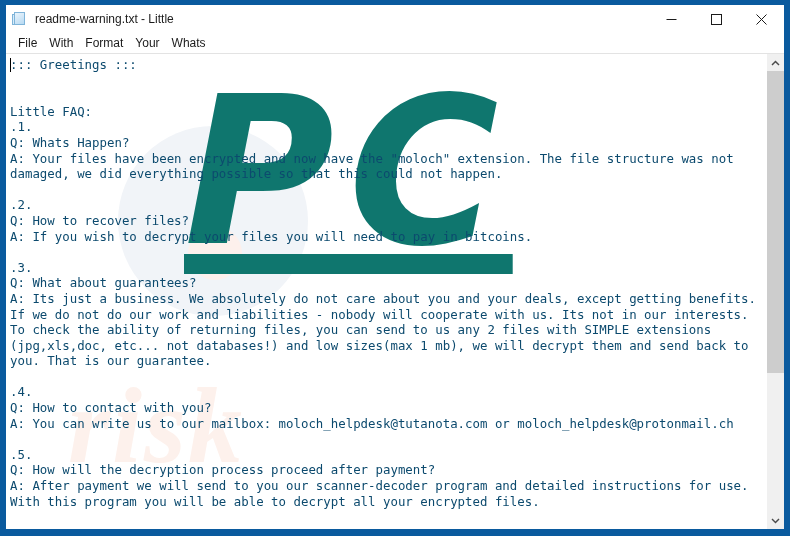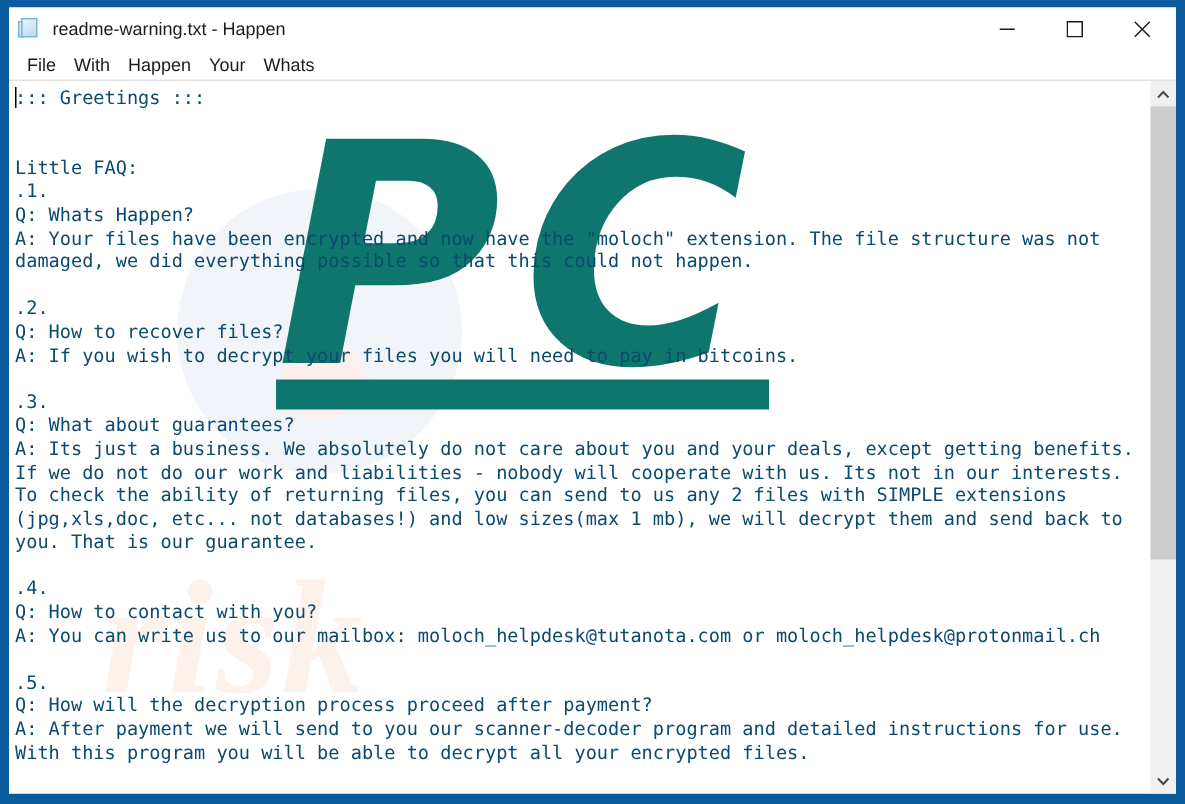--- a/index.html
+++ b/index.html
@@ -231,21 +231,21 @@
 </head>
 <body>
 
 <div class="window">
 
   <div class="titlebar">
     <span class="app-icon">
       <span class="fold"></span>
       <span class="sheet"></span>
     </span>
-    <span class="title-text">readme-warning.txt - Happen</span>
+    <span class="title-text">readme-warning.txt - Little</span>
 
     <div class="win-buttons">
       <div class="win-btn">
         <svg width="11" height="11" viewBox="0 0 11 11">
           <line x1="0.5" y1="5.5" x2="10.5" y2="5.5" stroke="#1b1b1b" stroke-width="1"></line>
         </svg>
       </div>
       <div class="win-btn">
         <svg width="11" height="11" viewBox="0 0 11 11">
           <rect x="0.5" y="0.5" width="10" height="10" fill="none" stroke="#1b1b1b" stroke-width="1"></rect>
@@ -256,21 +256,21 @@
           <line x1="0.5" y1="0.5" x2="10.5" y2="10.5" stroke="#1b1b1b" stroke-width="1"></line>
           <line x1="10.5" y1="0.5" x2="0.5" y2="10.5" stroke="#1b1b1b" stroke-width="1"></line>
         </svg>
       </div>
     </div>
   </div>
 
   <div class="menubar">
     <span class="menu-item">File</span>
     <span class="menu-item">With</span>
-    <span class="menu-item">Happen</span>
+    <span class="menu-item">Format</span>
     <span class="menu-item">Your</span>
     <span class="menu-item">Whats</span>
   </div>
 
   <div class="editor-wrap">
 
     <div class="text-area">
       <div class="watermark">
         <div class="wm-circle"></div>
         <div class="wm-dot"></div>

